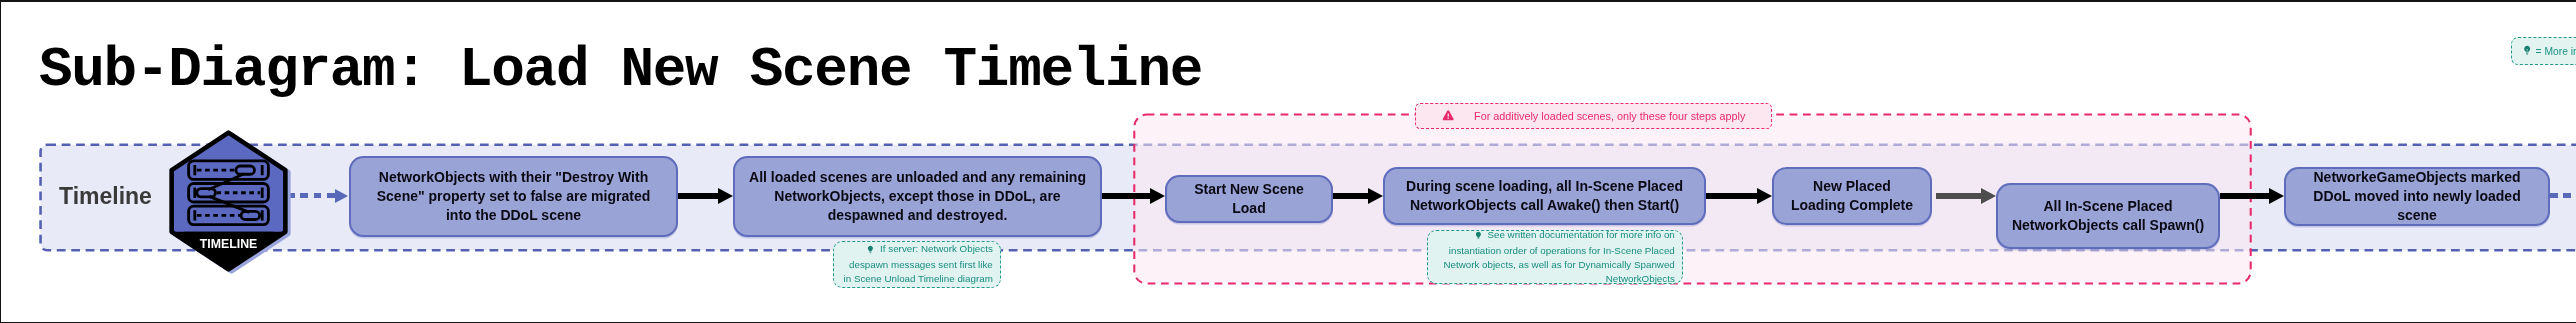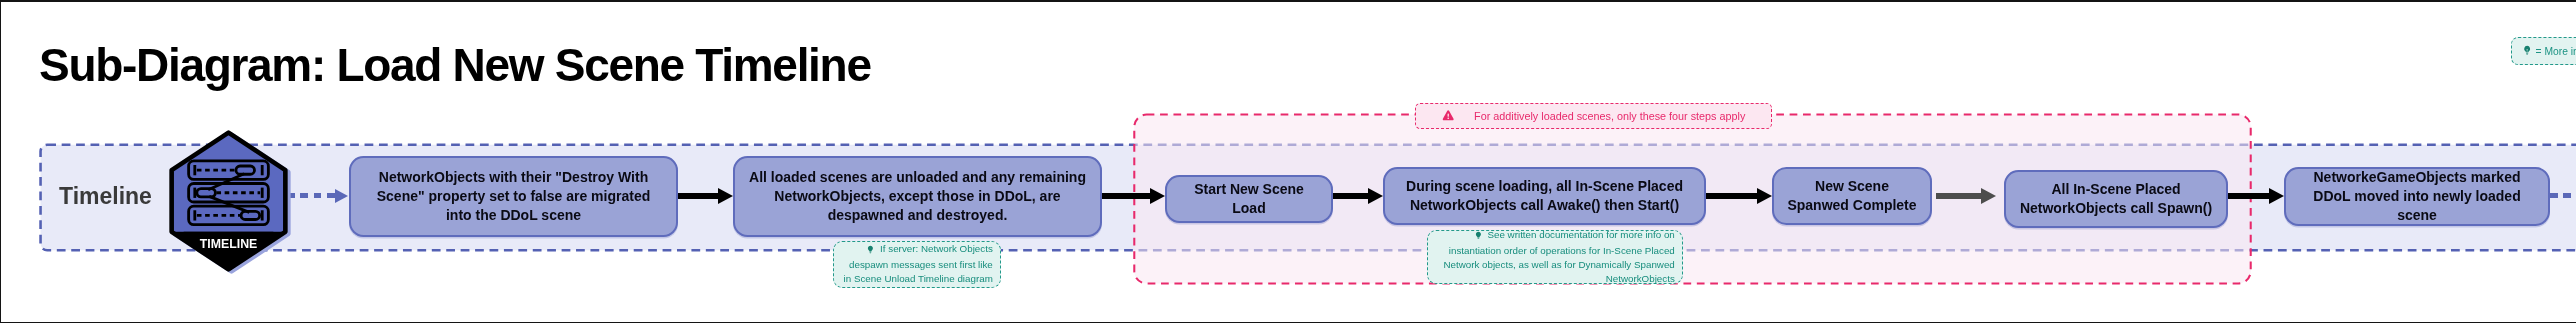--- a/index.html
+++ b/index.html
@@ -1,20 +1,20 @@
 <!DOCTYPE html>
 <html style="font-size:8.2px"><head>
 <meta charset="utf-8">
 <style>
   html,body{margin:0;padding:0;background:#fff;}
   body{font-family:"Liberation Sans",sans-serif;}
   .canvas{position:relative;width:2634px;height:323px;box-sizing:border-box;
           border:1.5px solid #141414;border-top-width:2.6px;background:#fff;overflow:hidden;}
-  .title{position:absolute;left:38px;top:36px;font-size:46px;font-weight:800;
-         letter-spacing:-1.3px;color:#000;white-space:nowrap;}
+  .title{position:absolute;left:38px;top:36px;font-size:56px;font-weight:800;
+         letter-spacing:-1.3px;color:#000;white-space:nowrap;font-family:Liberation Mono, monospace;}
   
   .more-info{position:absolute;left:2510px;top:35px;width:87px;height:28px;box-sizing:border-box;
              background:#e2f3f0;border:1.5px dashed #23998a;border-radius:7.2px;
              display:flex;align-items:center;justify-content:center;gap:3.6px;
              color:#1c9384;font-size:10.3px;}
   
   .layer{position:absolute;}
   .band-label{position:absolute;left:58px;top:181px;font-size:23px;font-weight:700;color:#3a3a3a;}
   
   .step{position:absolute;box-sizing:border-box;background:#9aa3d6;border:2.1px solid #5f6cbc;
@@ -151,23 +151,23 @@
   <div class="step" style="left:732px;top:154px;width:369px;height:81px;">
     <span>All loaded scenes are unloaded and any remaining NetworkObjects, except those in DDoL, are despawned and destroyed.</span>
   </div>
   <div class="step" style="left:1164px;top:173px;width:168px;height:48px;justify-content:flex-end;">
     <span>Start New Scene Load</span>
   </div>
   <div class="step" style="left:1382px;top:165px;width:323px;height:58px;">
     <span>During scene loading, all In-Scene Placed NetworkObjects call Awake() then Start()</span>
   </div>
   <div class="step" style="left:1771px;top:165px;width:160px;height:58px;">
-    <span>New Scene Spanwed Complete</span>
+    <span>New Placed Loading Complete</span>
   </div>
-  <div class="step" style="left:1995px;top:168px;width:224px;height:58px;margin-left:8px;">
+  <div class="step" style="left:1995px;top:181px;width:224px;height:66px;">
     <span>All In-Scene Placed NetworkObjects call Spawn()</span>
   </div>
   <div class="step" style="left:2283px;top:165px;width:266px;height:59px;">
     <span>NetworkeGameObjects marked DDoL moved into newly loaded scene</span>
   </div>
 
   <div class="note" style="left:832px;top:239px;width:168px;height:47px;">
     <div>
       <span class="icon-inline">
         <svg width="8.8" height="8.8" viewBox="0 0 24 24">

